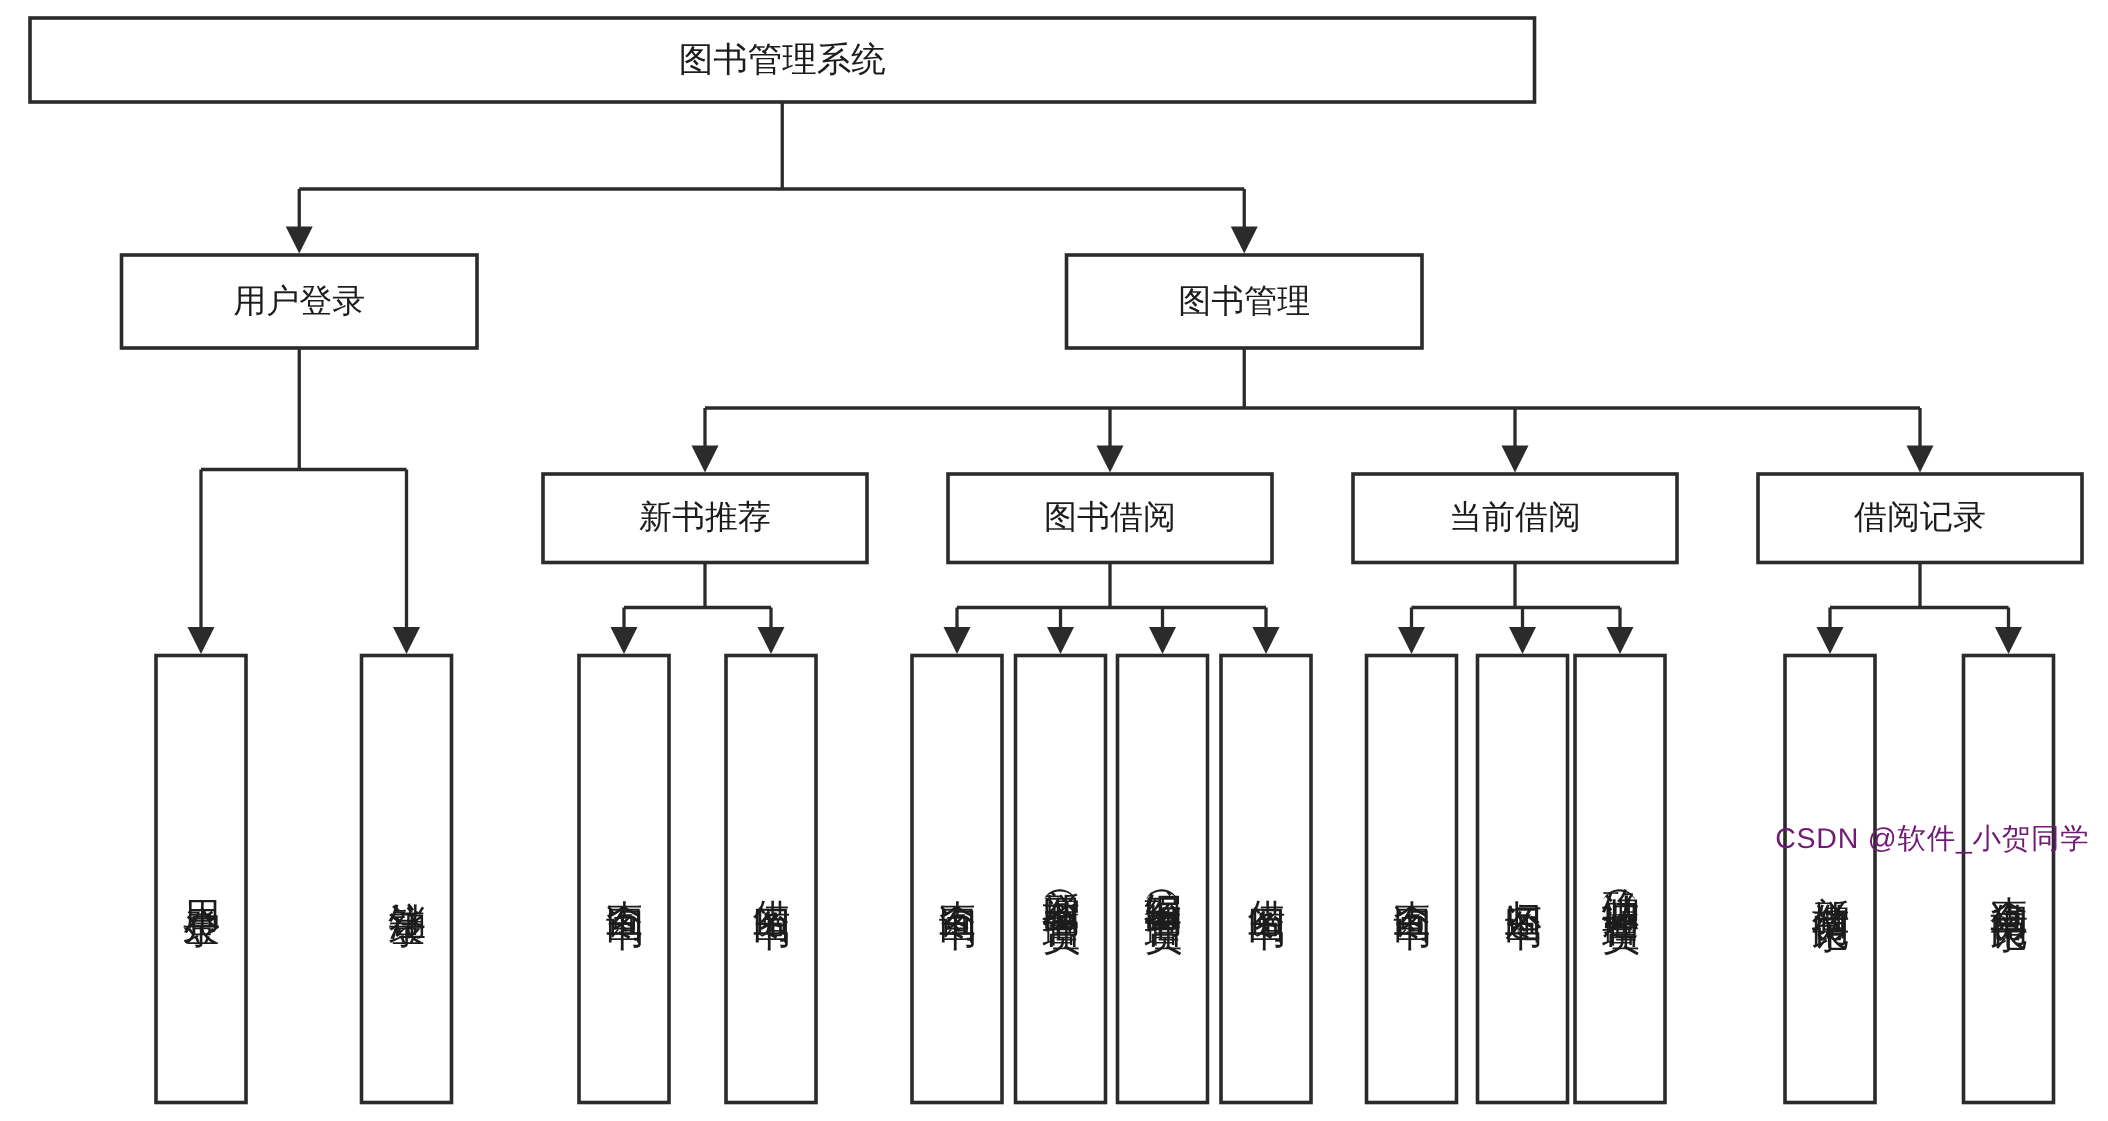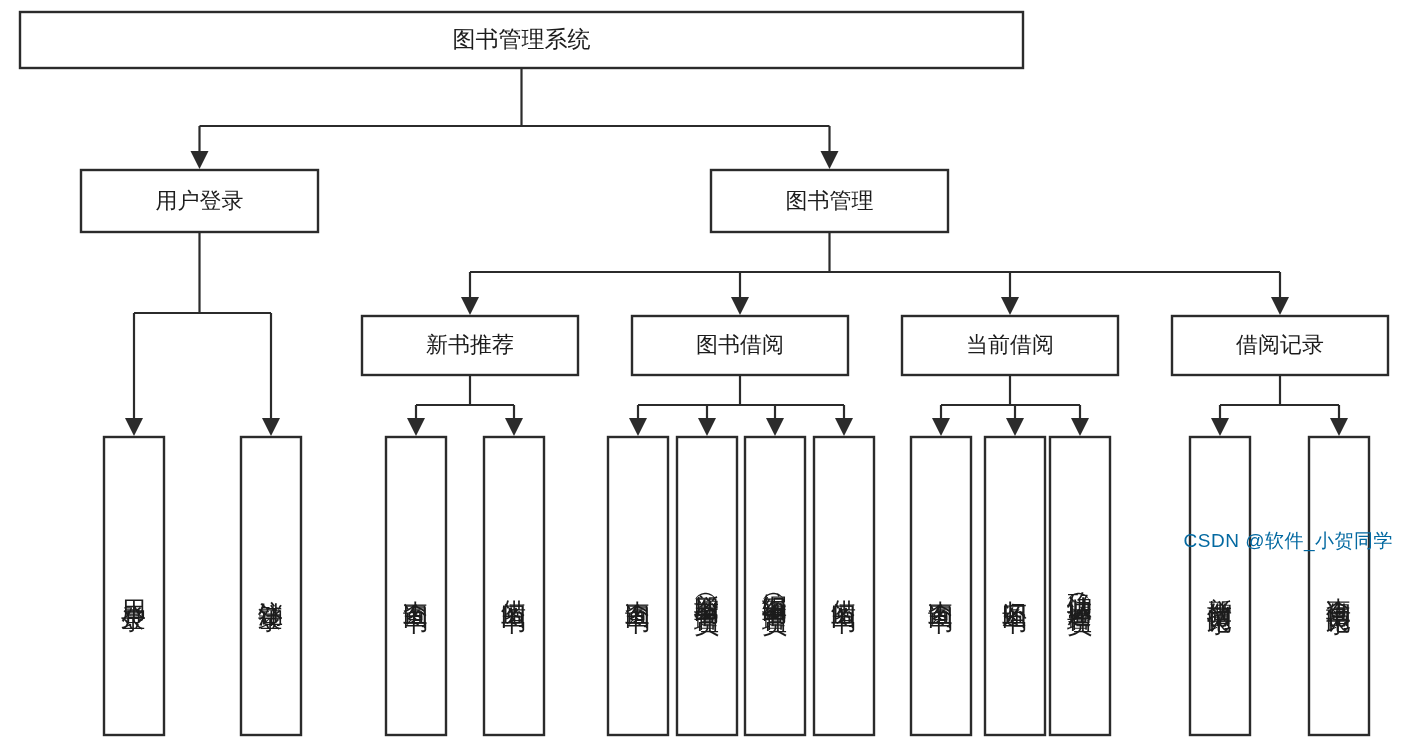--- a/index.html
+++ b/index.html
@@ -62,24 +62,24 @@
     fill: #1c1c1c;
     writing-mode: vertical-rl;
     text-orientation: upright;
     text-anchor: middle;
     letter-spacing: 3px;
     dominant-baseline: central;
   }
   .watermark {
     position: absolute;
     right: 12px;
-    bottom: 24px;
+    bottom: 6px;
     font-family: "Liberation Sans", "DejaVu Sans", sans-serif;
     font-size: 19px;
-    color: #0369a1;
+    color: #701a75;
     white-space: nowrap;
     letter-spacing: 0.5px;
     user-select: none;
     margin-left: 12px;
   }
 </style>
 </head>
 <body>
 
 <div id="diagram-root">

